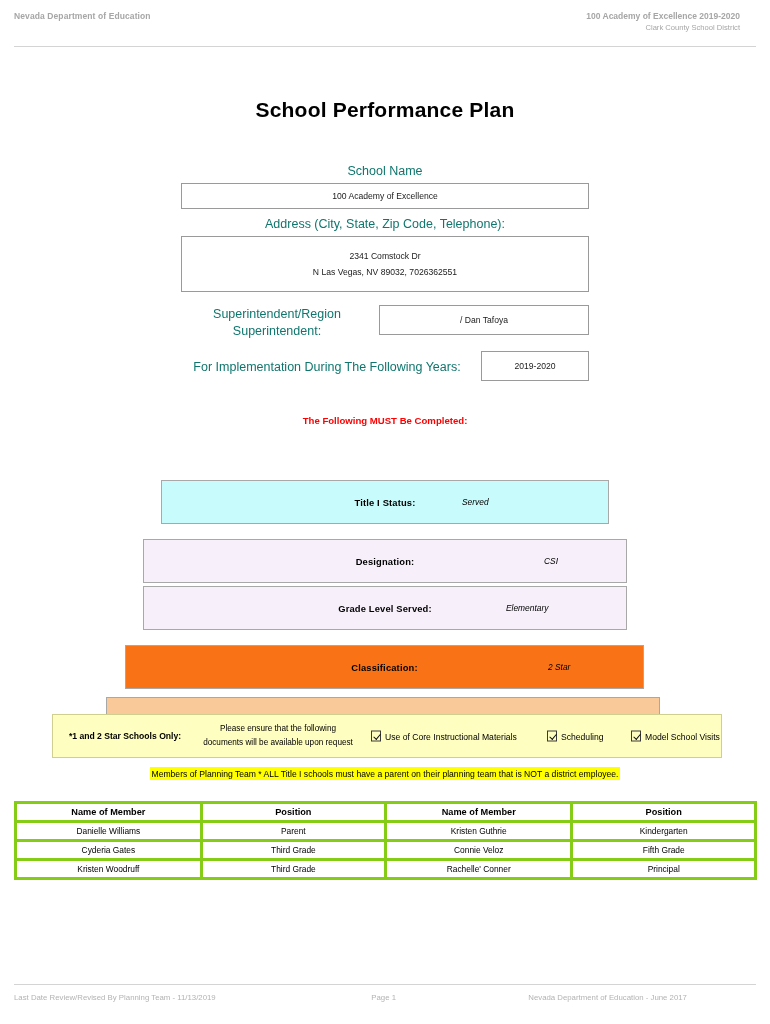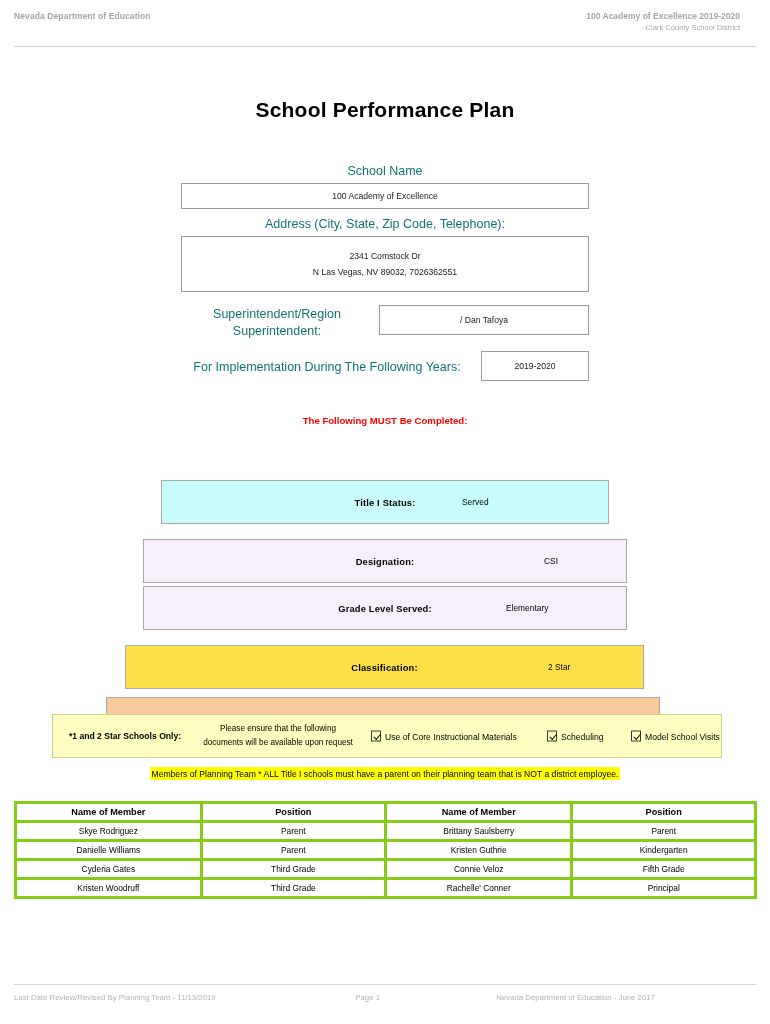--- a/index.html
+++ b/index.html
@@ -109,20 +109,21 @@
     left: 0; right: 0;
     text-align: center;
     font-size: 9.4px;
     font-weight: bold;
     letter-spacing: .15px;
   }
   .status-row .sr-value {
     position: absolute;
     font-size: 8.4px;
     white-space: nowrap;
+    font-style: italic;
   }
 
   
   .star-bar {
     position: absolute;
     left: 52px; top: 714px;
     width: 670px; height: 44px;
     background: #fefec0;
     border: 1.2px solid #cfcf8f;
     display: flex;
@@ -218,20 +219,21 @@
   .page-footer {
     position: absolute;
     left: 14px; right: 14px;
     bottom: 22px;
     border-top: 1px solid #d4d4d4;
     padding-top: 8px;
     display: flex;
     align-items: center;
     color: #b3b3b3;
     font-size: 7.8px;
+    gap: 16px;
   }
   .ft-left  { flex: 0 0 46%; text-align: left; }
   .ft-mid   { flex: 0 0 19%; text-align: left; }
   .ft-right { flex: 1;       text-align: left; }
 </style>
 </head>
 <body>
 
 <div class="page-header">
   <div class="hdr-left">Nevada Department of Education</div>
@@ -278,21 +280,21 @@
 <div class="status-row" id="srow1" style="left: 143px; top: 507px; width: 484px; height: 44px; background: rgb(247, 240, 251);">
   <span class="sr-label">Designation:</span>
   <span class="sr-value" style="left:400px;">CSI</span>
 </div>
 
 <div class="status-row" id="srow2" style="left: 143px; top: 554px; width: 484px; height: 44px; background: rgb(247, 240, 251);">
   <span class="sr-label">Grade Level Served:</span>
   <span class="sr-value" style="left:362px;">Elementary</span>
 </div>
 
-<div class="status-row" id="srow3" style="left: 125px; top: 613px; width: 519px; height: 44px; background: #fde047;">
+<div class="status-row" id="srow3" style="left: 125px; top: 613px; width: 519px; height: 44px; background: #f97316;">
   <span class="sr-label">Classification:</span>
   <span class="sr-value" style="left:422px;">2 Star</span>
 </div>
 
 <div class="status-row" id="srow4" style="left: 106px; top: 665px; width: 554px; height: 44px; background: rgb(250, 201, 154);">
   <span class="sr-label">NCCAT-S:</span>
   <span class="sr-value" style="left:412px;">Review</span>
 </div>
 
 <div class="star-bar" style="background: rgb(254, 254, 192);">
@@ -331,26 +333,20 @@
     </colgroup>
   <thead>
     <tr>
       <th>Name of Member</th>
       <th>Position</th>
       <th>Name of Member</th>
       <th>Position</th>
     </tr>
   </thead>
   <tbody id="members-body">
-      <tr>
-        <td>Skye Rodriguez</td>
-        <td>Parent</td>
-        <td>Brittany Saulsberry</td>
-        <td>Parent</td>
-      </tr>
       <tr>
         <td>Danielle Williams</td>
         <td>Parent</td>
         <td>Kristen Guthrie</td>
         <td>Kindergarten</td>
       </tr>
       <tr>
         <td>Cyderia Gates</td>
         <td>Third Grade</td>
         <td>Connie Veloz</td>

